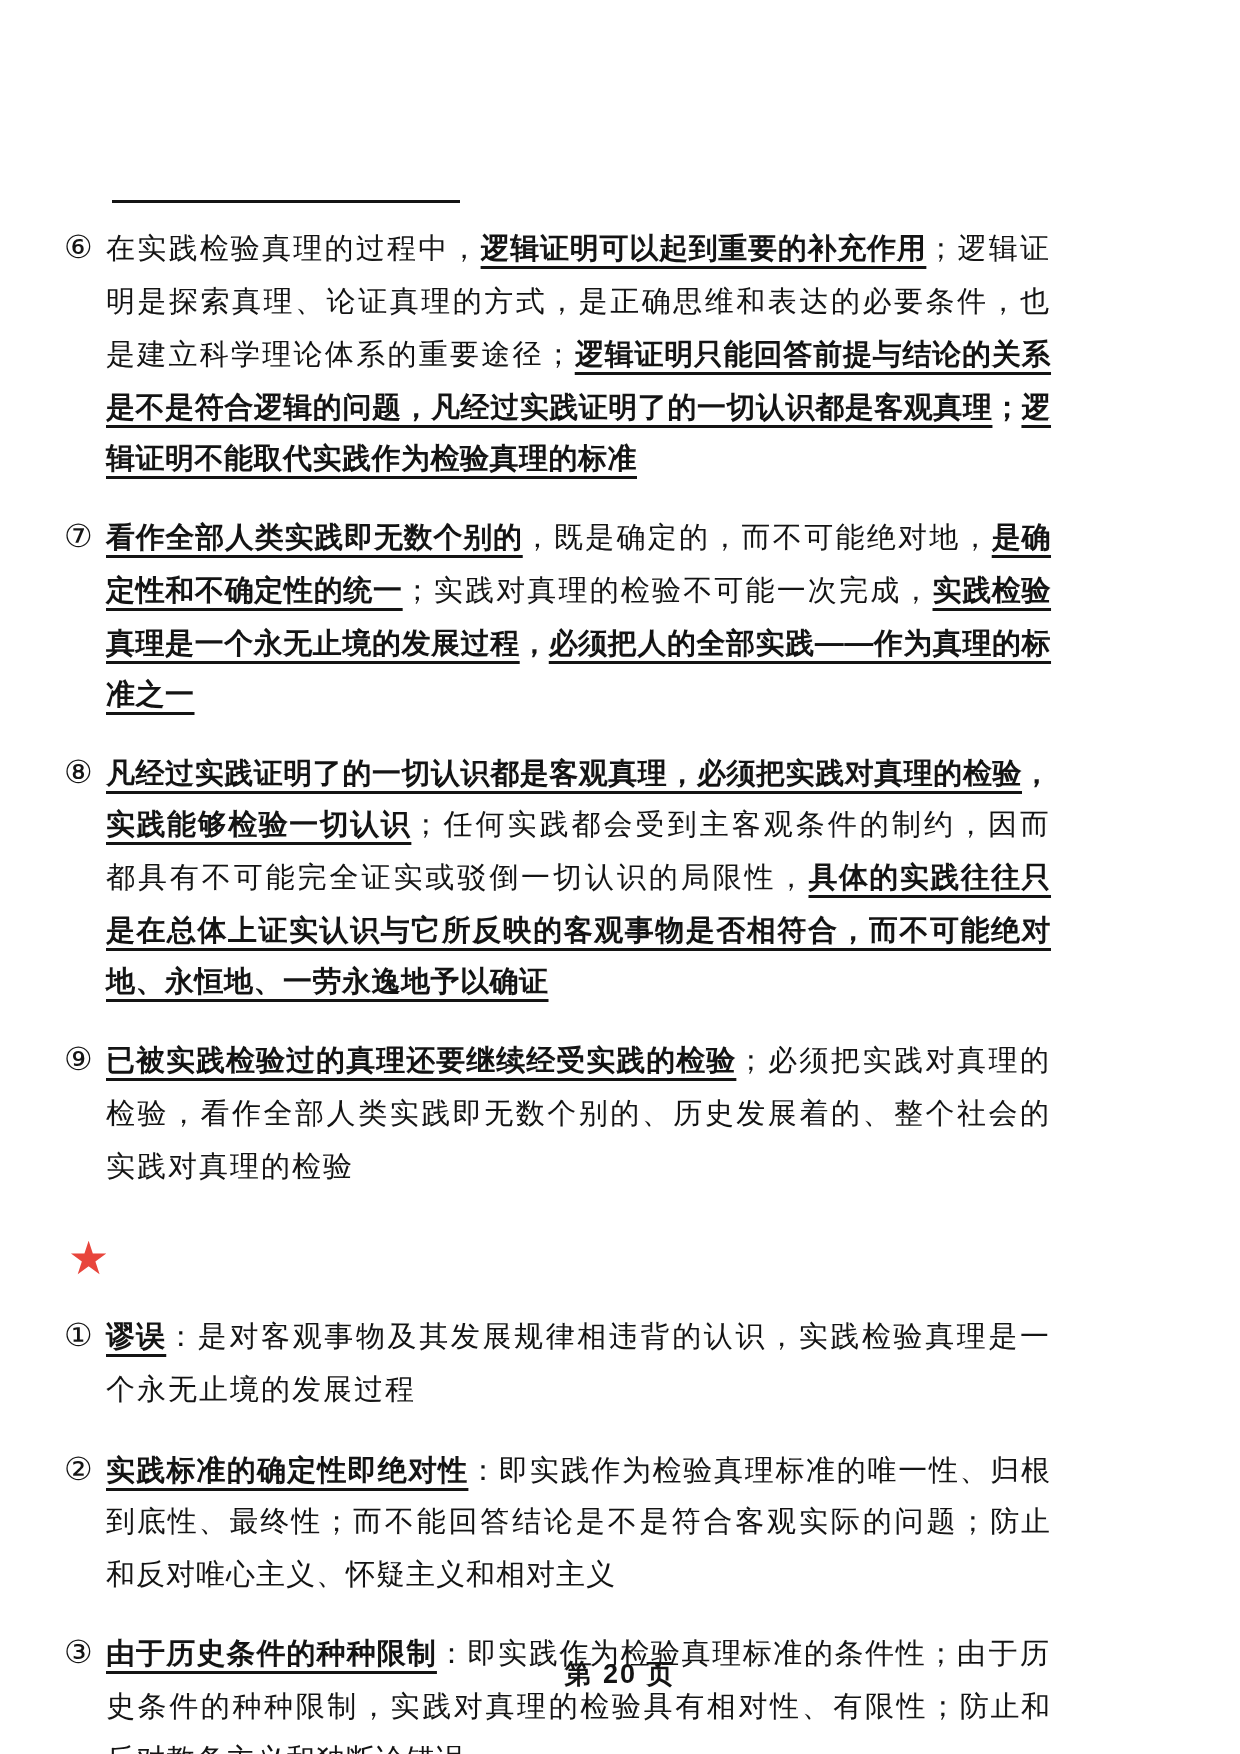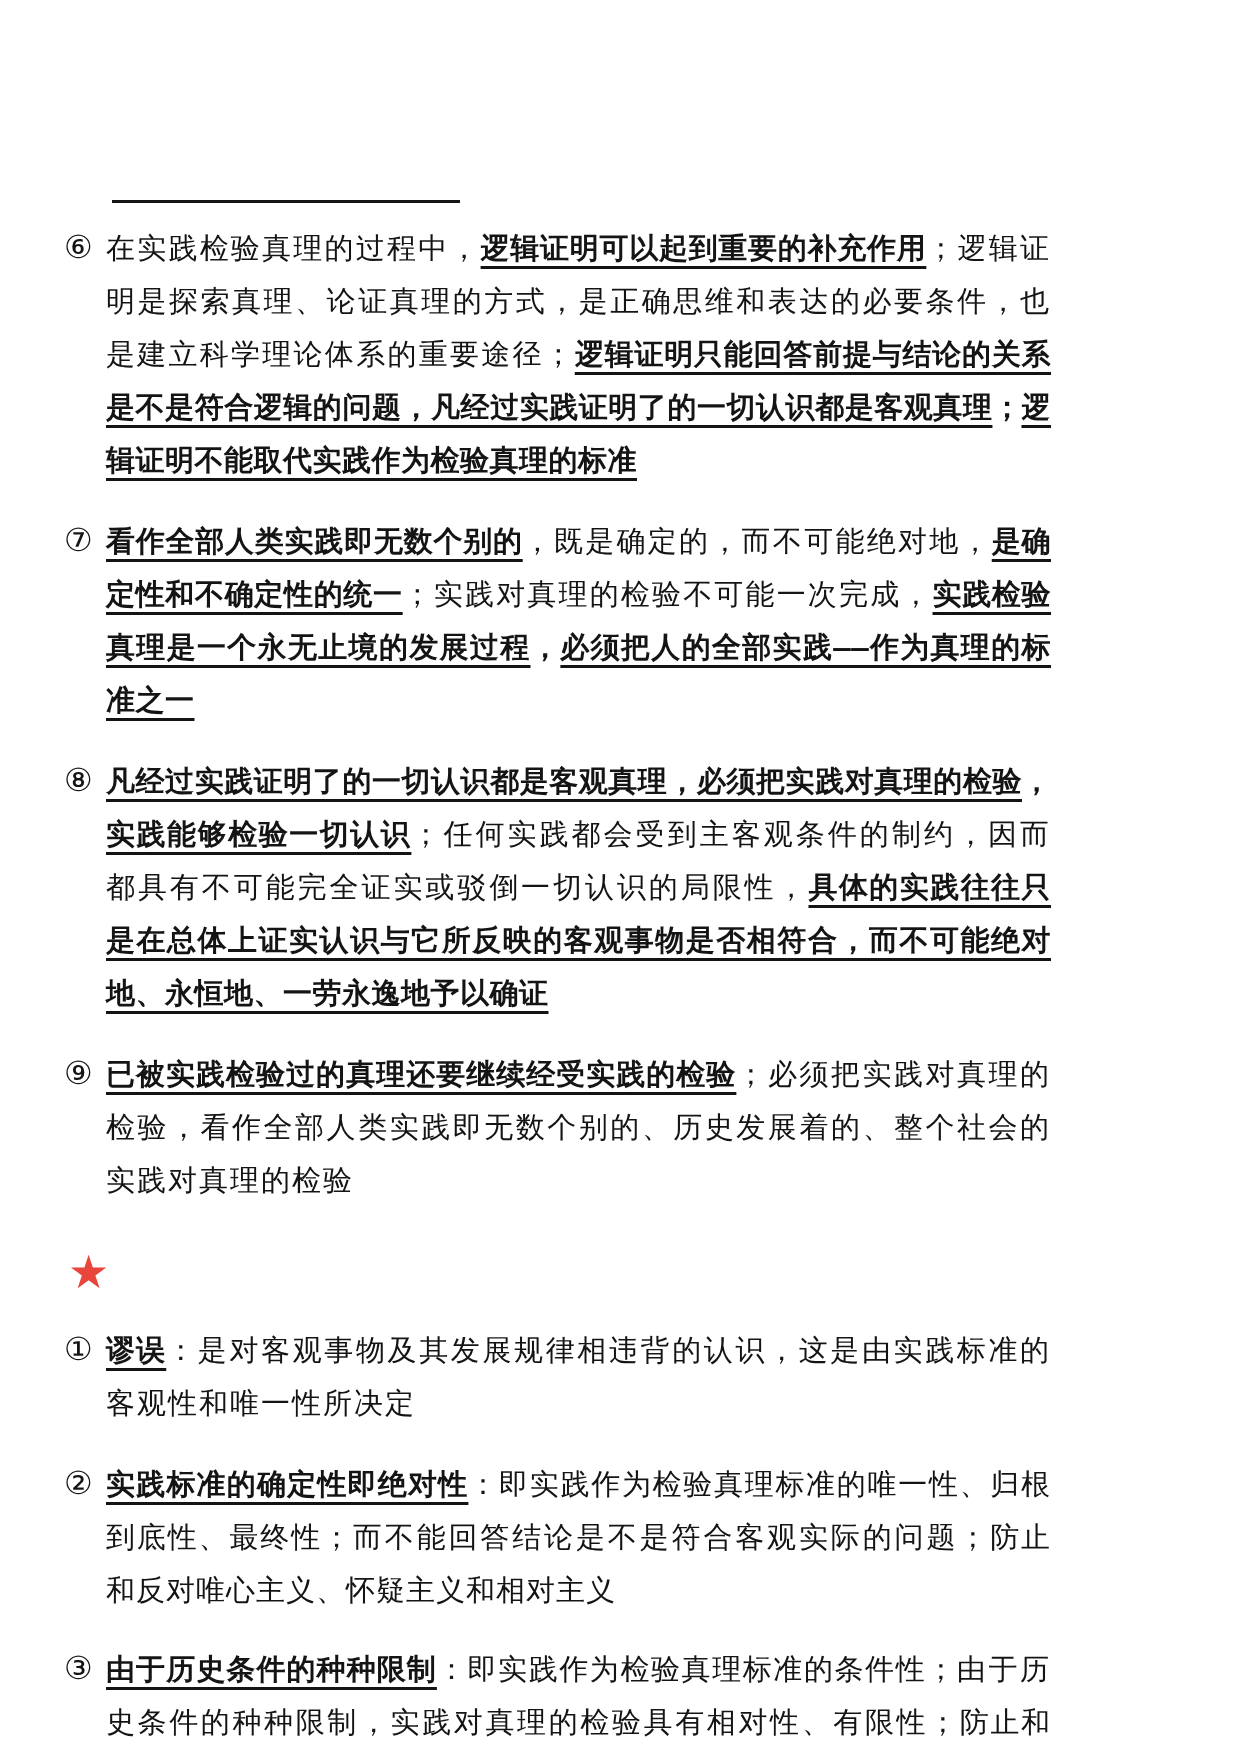--- a/index.html
+++ b/index.html
@@ -44,21 +44,21 @@
   }
   .kai {
     font-family: Liberation Mono, monospace;
     letter-spacing: 2px;
   }
   .sans {
     font-family: "Liberation Sans", sans-serif;
     letter-spacing: 1px;
   }
   .emph {
-    font-family: Liberation Mono, monospace;
+    font-family: Liberation Sans, sans-serif;
     font-weight: 700;
     letter-spacing: 0.5px;
     text-decoration: underline;
     text-decoration-color: #141414;
     text-decoration-thickness: 3px;
     text-underline-offset: 8px;
   }
   .bold { font-weight: 700; }
   .star-row {
     margin: 42px 0 20px 2px;
@@ -106,29 +106,30 @@
       <span class="marker">⑨</span>
       <span class="emph">已被实践检验过的真理还要继续经受实践的检验</span><span class="kai">；必须把实践对真理的检验，看作全部人类实践即无数个别的、历史发展着的、整个社会的实践对真理的检验</span>
     </div>
 
     <div class="star-row">
       <span class="star-glyph">★</span>
     </div>
 
     <div class="para">
       <span class="marker">①</span>
-      <span class="emph">谬误</span><span class="kai">：是对客观事物及其发展规律相违背的认识，这是由实践标准的客观性和唯一性所决定</span>
+      <span class="emph">谬误</span><span class="kai">：是对客观事物及其发展规律相违背的认识，实践检验真理是一个永无止境的发展过程</span>
     </div>
 
     <div class="para">
       <span class="marker">②</span>
       <span class="emph">实践标准的确定性即绝对性</span><span class="sans">：即实践作为检验真理标准的唯一性、归根到底性、最终性；</span><span class="kai">而不能回答结论是不是符合客观实际的问题；</span><span class="sans">防止和反对唯心主义、怀疑主义和相对主义</span>
     </div>
 
     <div class="para">
       <span class="marker">③</span>
       <span class="emph">由于历史条件的种种限制</span><span class="sans">：即实践作为检验真理标准的条件性；</span><span class="kai">由于历史条件的种种限制，实践对真理的检验具有相对性、有限性；</span><span class="sans">防止和反对教条主义和独断论错误</span>
     </div>
 
   </div>
 
+  <div class="footer">第 20 页</div>
 
 </div>
 
 </body></html>

